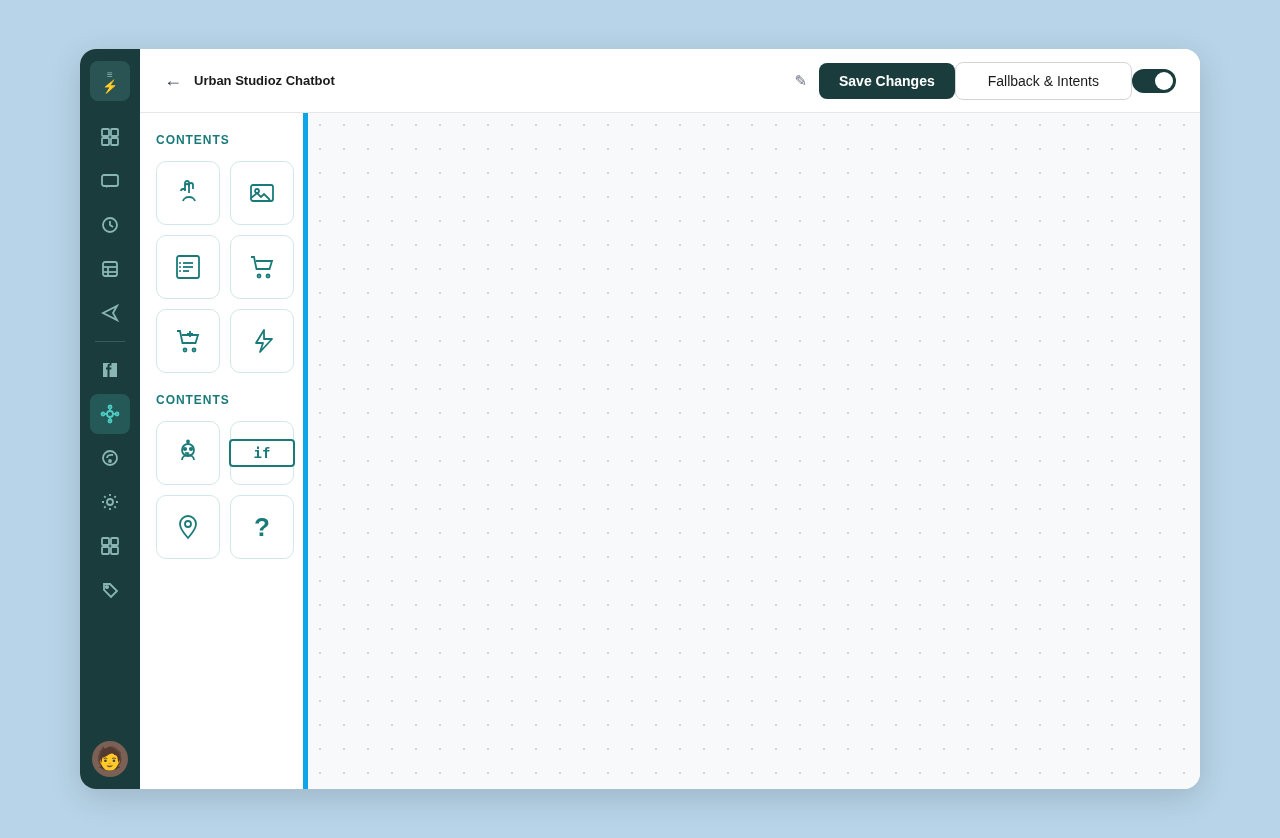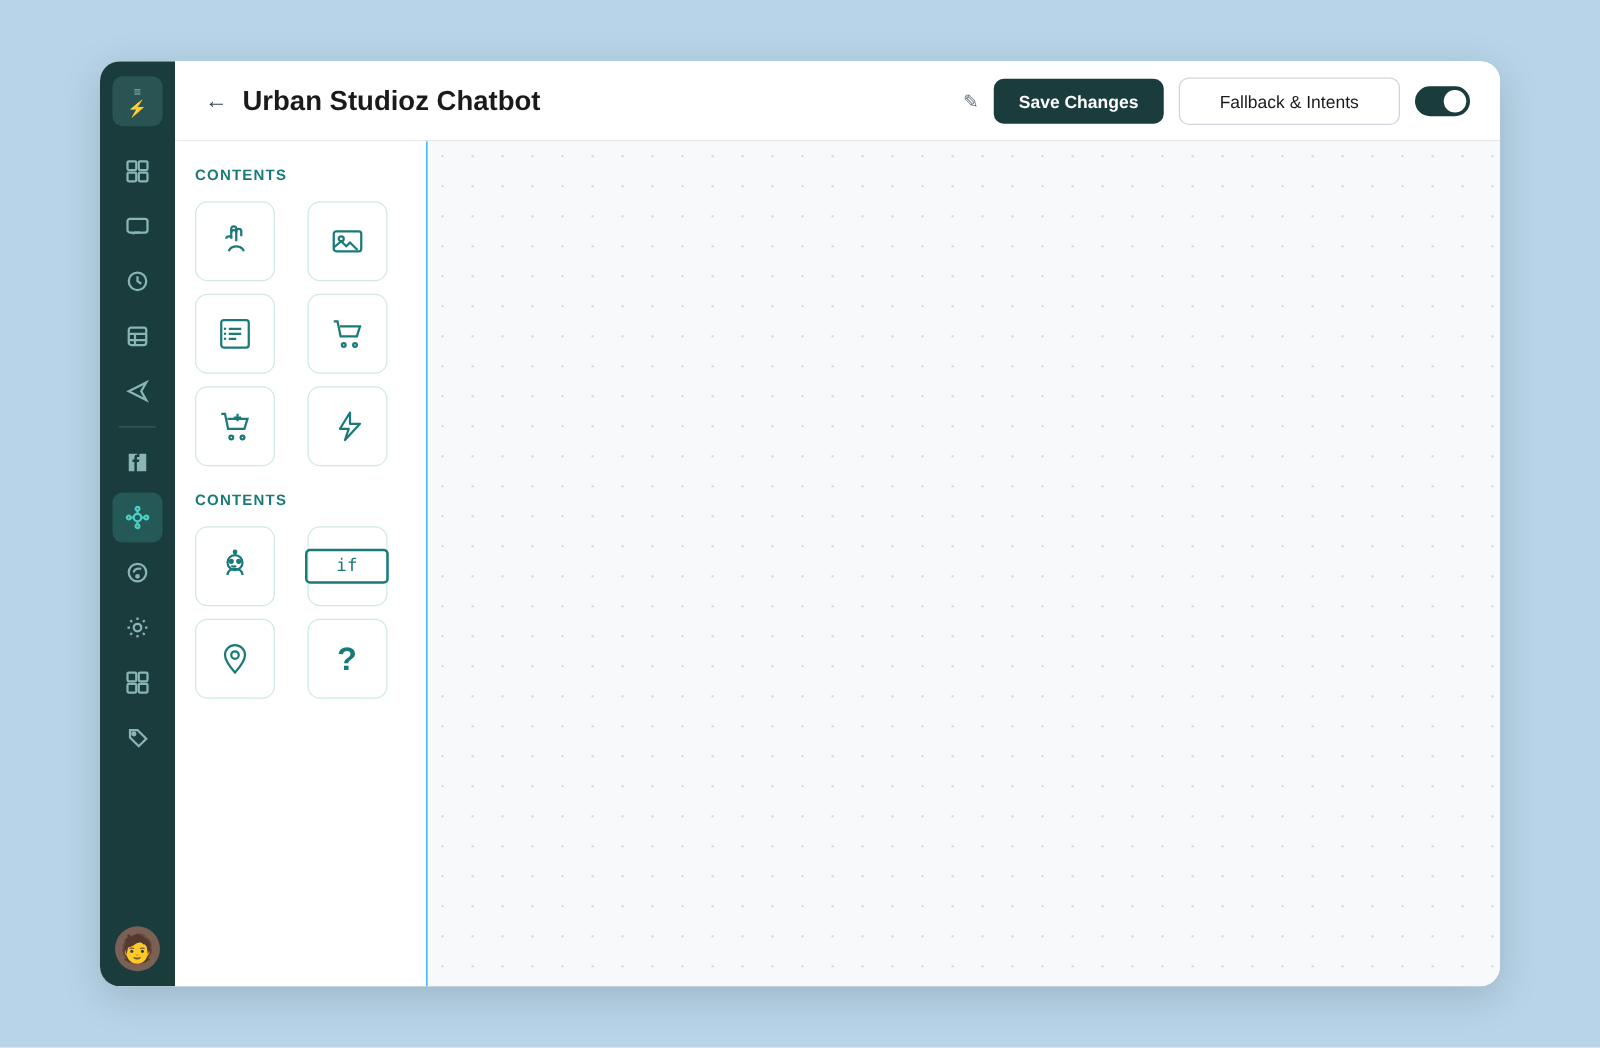--- a/index.html
+++ b/index.html
@@ -88,35 +88,34 @@
       gap: 12px;
     }
     .back-arrow {
       color: #374151;
       font-size: 18px;
       cursor: pointer;
       display: flex;
       align-items: center;
     }
     .header-title {
-      font-size: 22px;
+      font-size: 13px;
       font-weight: 600;
       color: #1a1a1a;
       flex: 1;
     }
     .edit-icon {
       color: #6b7280;
       cursor: pointer;
       font-size: 15px;
       margin-left: 6px;
     }
     .header-actions {
       display: flex;
       align-items: center;
-      gap: 12px;
     }
     .btn-save {
       background: #1a3c3c;
       color: #fff;
       border: none;
       border-radius: 8px;
       padding: 10px 20px;
       font-size: 14px;
       font-weight: 600;
       cursor: pointer;
@@ -163,23 +162,23 @@
     }
     
     .canvas-bg {
       flex: 1;
       background-image: radial-gradient(circle, #c9d4dc 1px, transparent 1px);
       background-size: 24px 24px;
       position: relative;
     }
     
     .panel {
-      width: 202px;
-      background: #fff;
-      border-right: 1px solid #0ea5e9;
+      width: 168px;
+      background: #fff;
+      border-right: 5px solid #0ea5e9;
       padding: 20px 16px;
       overflow-y: auto;
       flex-shrink: 0;
     }
     .panel-section-title {
       font-size: 12px;
       font-weight: 700;
       color: #1a7a7a;
       letter-spacing: 0.08em;
       margin-bottom: 14px;
@@ -393,21 +392,21 @@
               <path d="M9 22c0-3 2.7-5 6-5s6 2 6 5"></path>
               <circle cx="12" cy="11" r="1.2" fill="#1a7a7a"></circle>
               <circle cx="18" cy="11" r="1.2" fill="#1a7a7a"></circle>
               <path d="M12 14.5c.8 1 3.2 1 3.8 0"></path>
               <line x1="15" y1="6" x2="15" y2="4"></line>
               <circle cx="15" cy="3.5" r="1" fill="#1a7a7a"></circle>
             </svg>
           </div>
 
           <div class="panel-item" title="Condition">
-            <div style="border: 2px solid #1a7a7a; border-radius: 4px; padding: 4px 23px; font-size: 14px; font-weight: 400; color: #1a7a7a; font-family: monospace;">if</div>
+            <div style="border: 2px solid #1a7a7a; border-radius: 4px; padding: 4px 23px; font-size: 14px; font-weight: 700; color: #1a7a7a; font-family: monospace;">if</div>
           </div>
 
           <div class="panel-item" title="Location">
             <svg width="30" height="30" viewBox="0 0 30 30" fill="none" stroke="#1a7a7a" stroke-width="1.8">
               <path d="M15 4a8 8 0 018 8c0 5-8 14-8 14S7 17 7 12a8 8 0 018-8z"></path>
               <circle cx="15" cy="12" r="3"></circle>
             </svg>
           </div>
 
           <div class="panel-item" title="Question">

